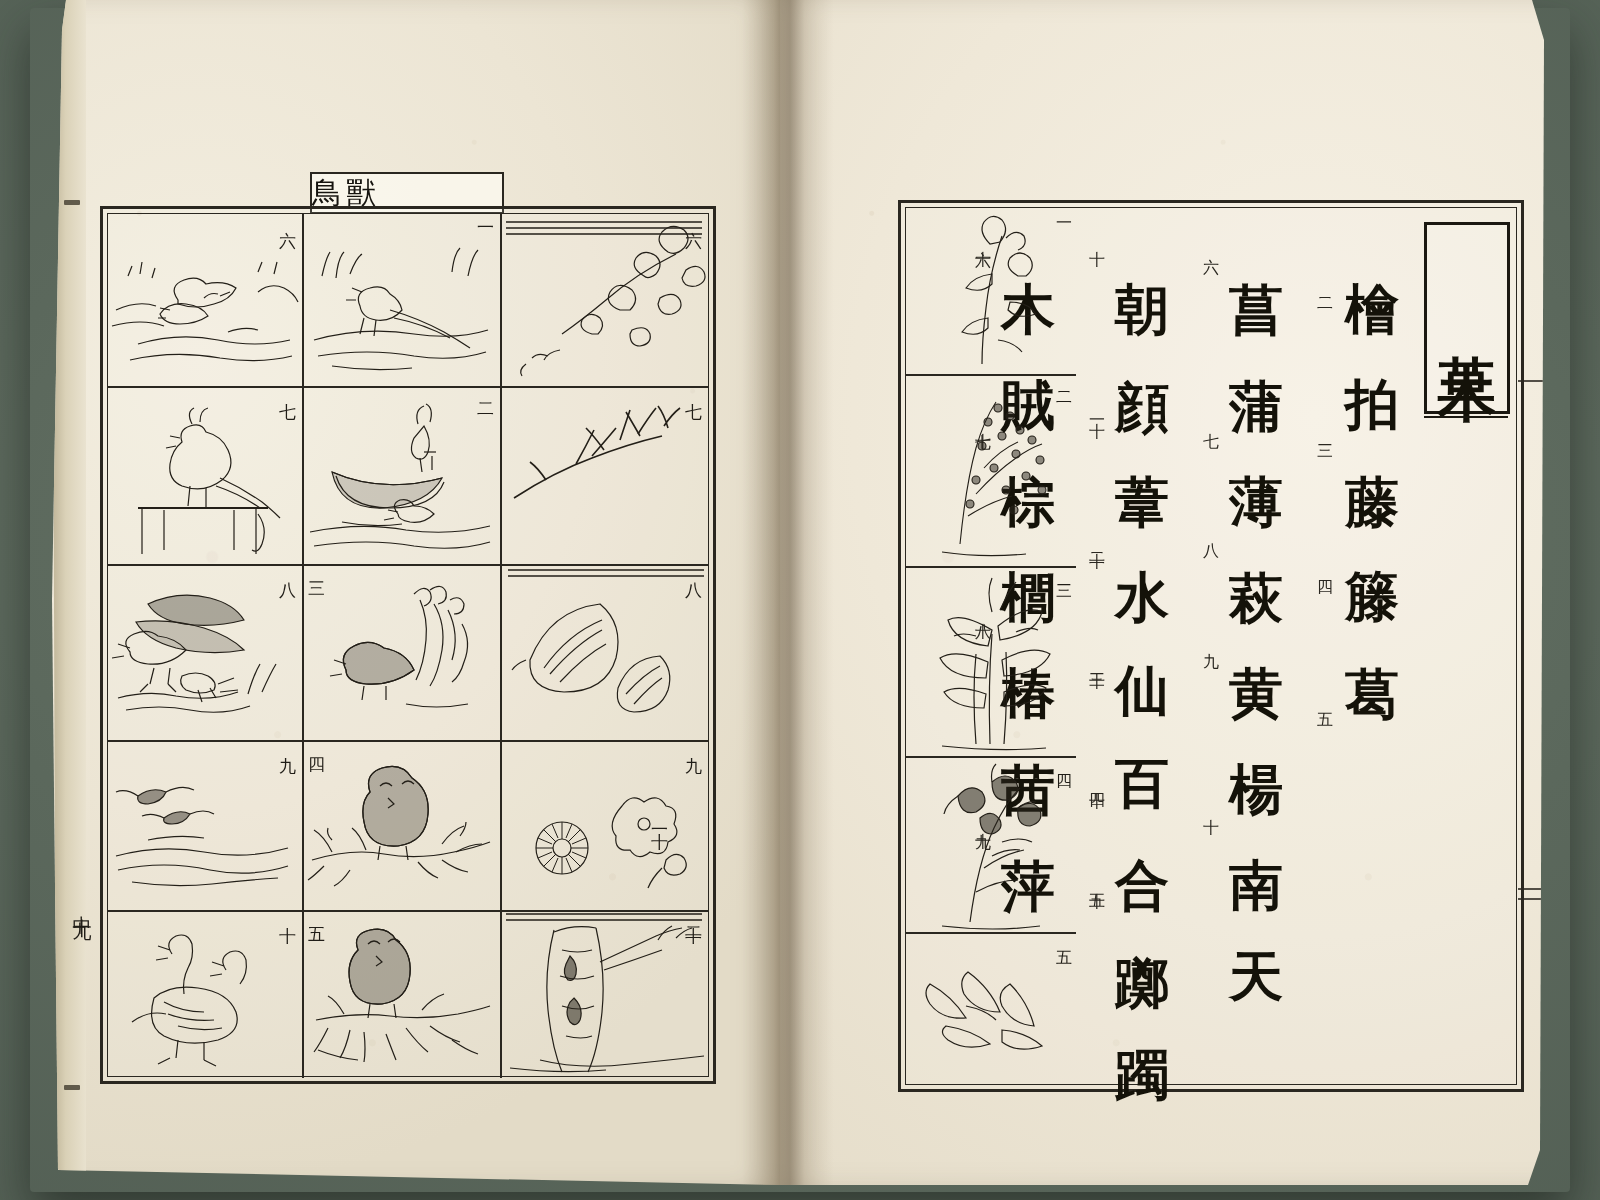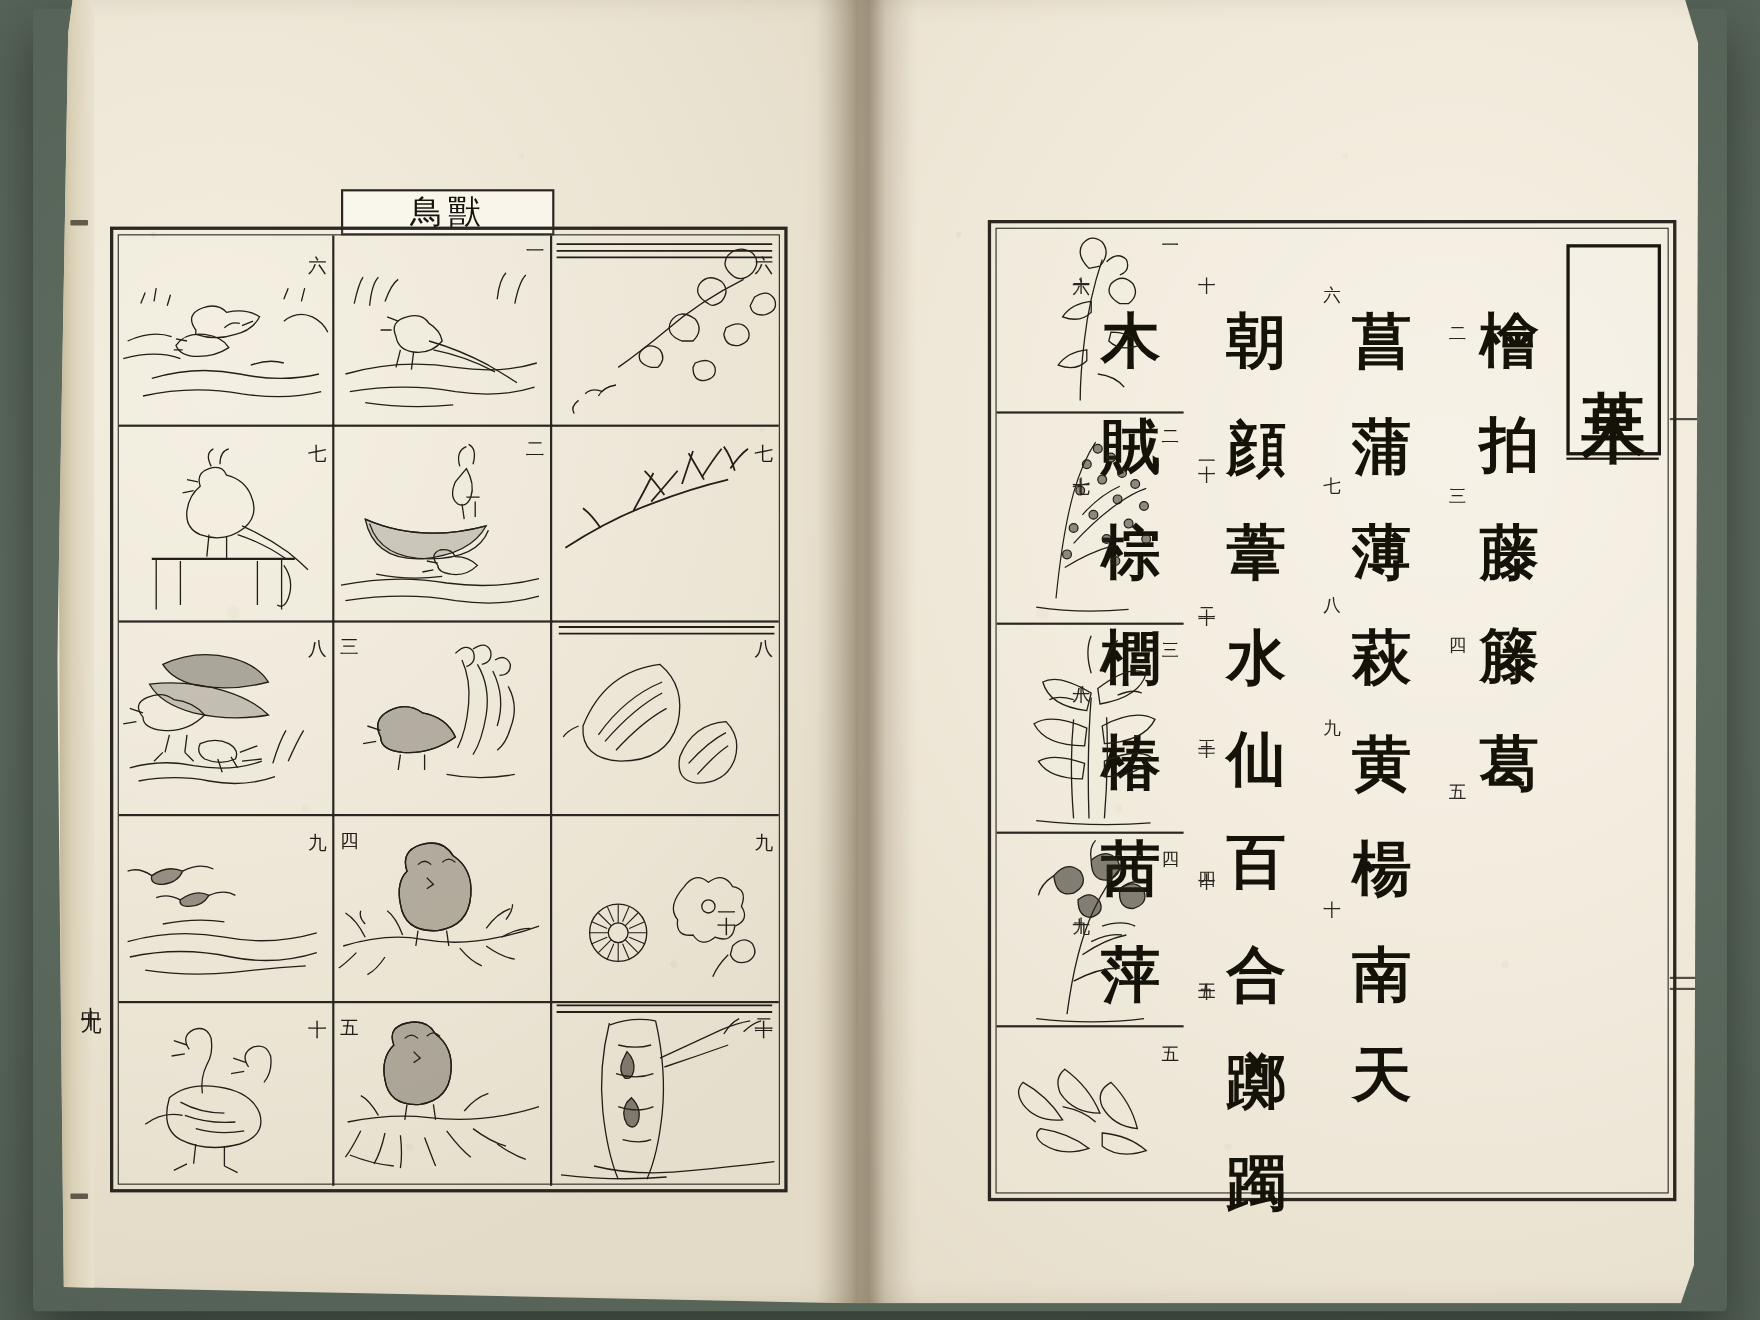--- a/index.html
+++ b/index.html
@@ -125,21 +125,21 @@
     pointer-events: none;
   }
 
   
   .cartouche {
     position: absolute;
     border: 2px solid #2a2720;
     background: rgba(252,249,240,.75);
     display: flex;
     align-items: center;
-    justify-content: center;
+    justify-content: flex-start;
     gap: 16px;
     font-family: "DejaVu Serif", serif;
     font-size: 30px;
     color: #16140f;
     letter-spacing: 4px;
   }
 
   
   .grid-cell {
     position: absolute;

